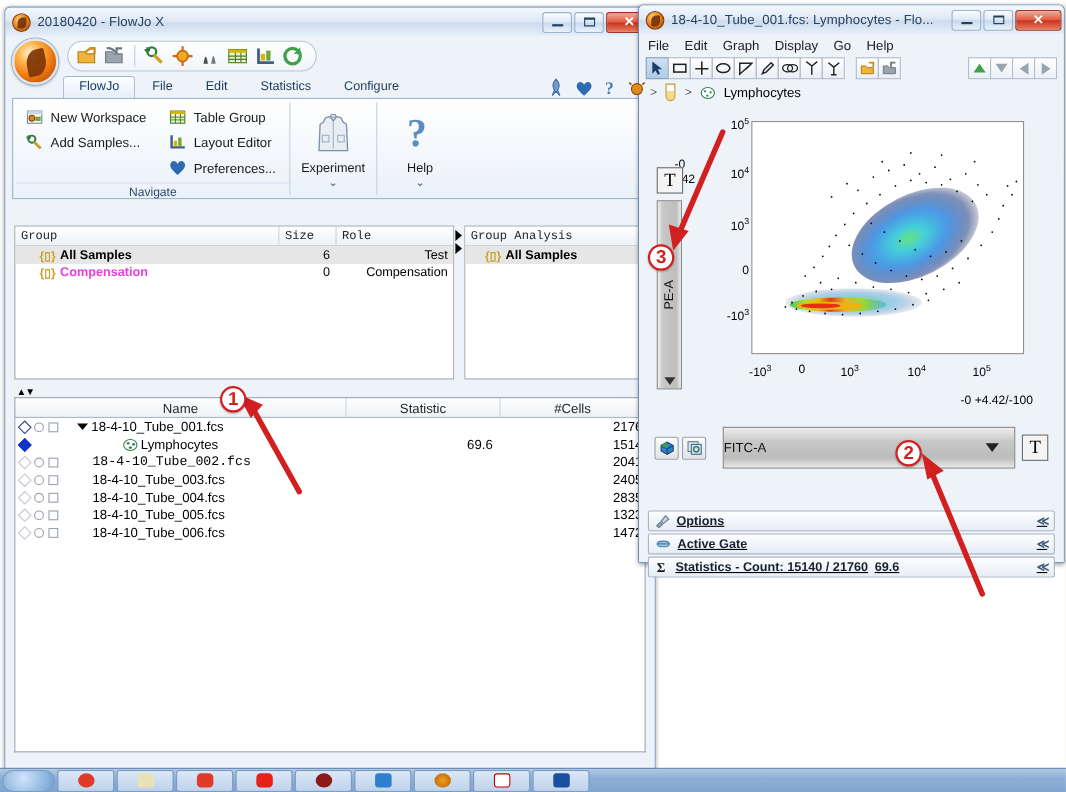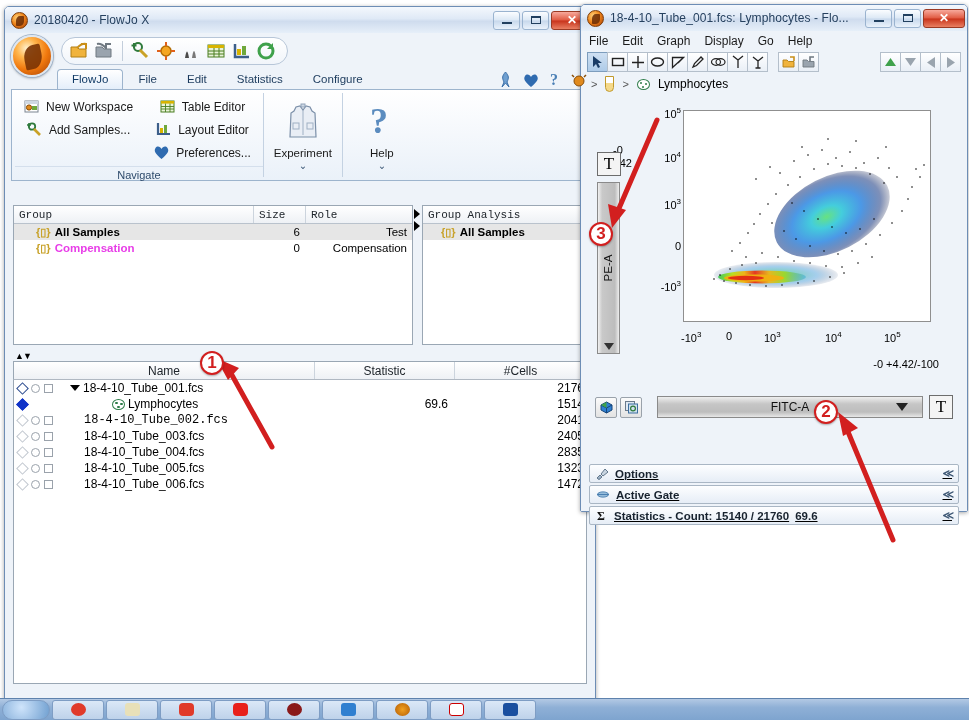--- a/index.html
+++ b/index.html
@@ -130,21 +130,21 @@
     background: linear-gradient(180deg,#ffffff 0%, #eaf1f9 100%);
     display: flex; align-items: stretch; padding: 3px;
   }
   .rgroup { display: flex; flex-direction: column; position: relative; }
   .rgroup + .rgroup { border-left: 1px solid #c4d2e2; }
   .rgroup-label {
     text-align: center; font-size: 11px; color: #2d4a6b; padding-top: 2px;
     border-top: 1px solid #d4dfec; margin-top: auto;
   }
   .rg-items { display: flex; }
-  .rg-col { display: flex; flex-direction: column; padding: 2px 4px; align-items: center; }
+  .rg-col { display: flex; flex-direction: column; padding: 2px 4px; }
   .rcmd {
     display: flex; align-items: center; gap: 6px;
     padding: 3px 8px 3px 4px; font-size: 12px; color: #1a1a1a;
     white-space: nowrap; border-radius: 3px; cursor: default;
   }
   .rbig {
     width: 78px; display: flex; flex-direction: column; align-items: center;
     justify-content: flex-start; padding-top: 8px;
     font-size: 11.5px; color: #1a1a1a; cursor: default;
   }
@@ -277,24 +277,24 @@
   .axisnote { position: absolute; right: 28px; top: 258px; font-size: 11px; }
 
   
   .xrow { position: absolute; left: 0; right: 0; top: 293px; height: 28px; display: flex; align-items: center; padding: 0 14px; }
   .iconbtn {
     width: 22px; height: 21px; border: 1px solid #9aa2ab; border-radius: 2px;
     background: linear-gradient(180deg,#fbfbfb 0%, #e3e3e3 100%);
     display: flex; align-items: center; justify-content: center; margin-right: 3px;
   }
   .xsel {
-    margin-left: 12px; flex: 1 1 auto; height: 22px;
+    margin-left: 12px; flex: 1 1 auto; height: 38px;
     border: 1px solid #8a8a8a;
     background: linear-gradient(180deg,#efefef 0%, #c6c6c6 35%, #bdbdbd 75%, #e8e8e8 100%);
-    display: flex; align-items: center; justify-content: center; position: relative;
+    display: flex; align-items: center; position: relative;
     font-size: 12px; color: #111;
   }
   .xsel .dn {
     position: absolute; right: 14px; top: 50%; transform: translateY(-50%);
     width: 0;height:0;border-left:6px solid transparent;border-right:6px solid transparent;border-top:8px solid #222;
   }
   .tbtn-T2 { margin-left: 6px; width: 24px; height: 24px; border: 1px solid #6d6d6d; background:#f4f4f4;
              display:flex; align-items:center; justify-content:center; font-family:"Liberation Serif",serif; font-size:17px; }
 
   
@@ -471,21 +471,21 @@
                 <span>Add Samples...</span>
               </div>
             </div>
             <div class="rg-col">
               <div class="rcmd">
                 <svg class="i" width="17" height="17" viewBox="0 0 17 17">
                   <rect x="2" y="3" width="13" height="11" fill="#eaf4d9" stroke="#4a7f22"></rect>
                   <rect x="2" y="3" width="13" height="2.6" fill="#d8b400"></rect>
                   <path d="M2 8.5 h13 M2 11 h13 M6.5 5.6 v8.4 M11 5.6 v8.4" stroke="#4a7f22" stroke-width=".9"></path>
                 </svg>
-                <span>Table Editor</span>
+                <span>Table Group</span>
               </div>
               <div class="rcmd">
                 <svg class="i" width="17" height="17" viewBox="0 0 17 17">
                   <path d="M3 2 L3 13 L15 13" fill="none" stroke="#3d5f8a" stroke-width="2.2"></path>
                   <rect x="5" y="7" width="3" height="5" fill="#d8b400"></rect>
                   <rect x="9" y="4" width="3" height="8" fill="#6fa83c"></rect>
                 </svg>
                 <span>Layout Editor</span>
               </div>
               <div class="rcmd">

